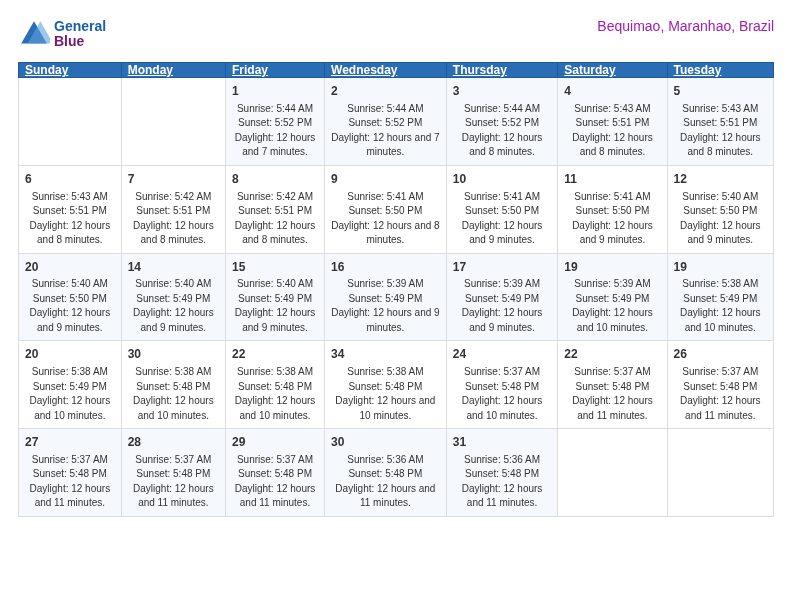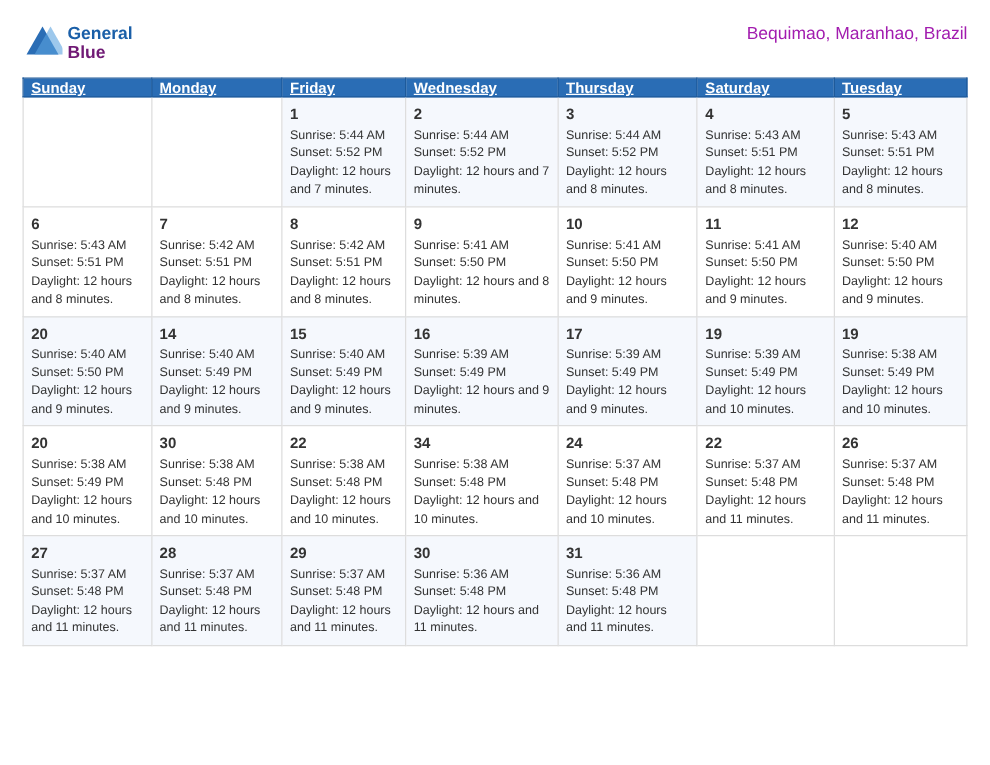--- a/index.html
+++ b/index.html
@@ -87,20 +87,21 @@
     .day-num {
       font-weight: bold;
       font-size: 12px;
       display: block;
       margin-bottom: 2px;
     }
     .day-info {
       font-size: 10px;
       color: #333;
       line-height: 1.45;
+      text-align: center;
     }
     .empty-cell {
       background-color: #fff !important;
     }
   </style>
 </head>
 <body>
 
 <div class="page">
   <div class="header">

